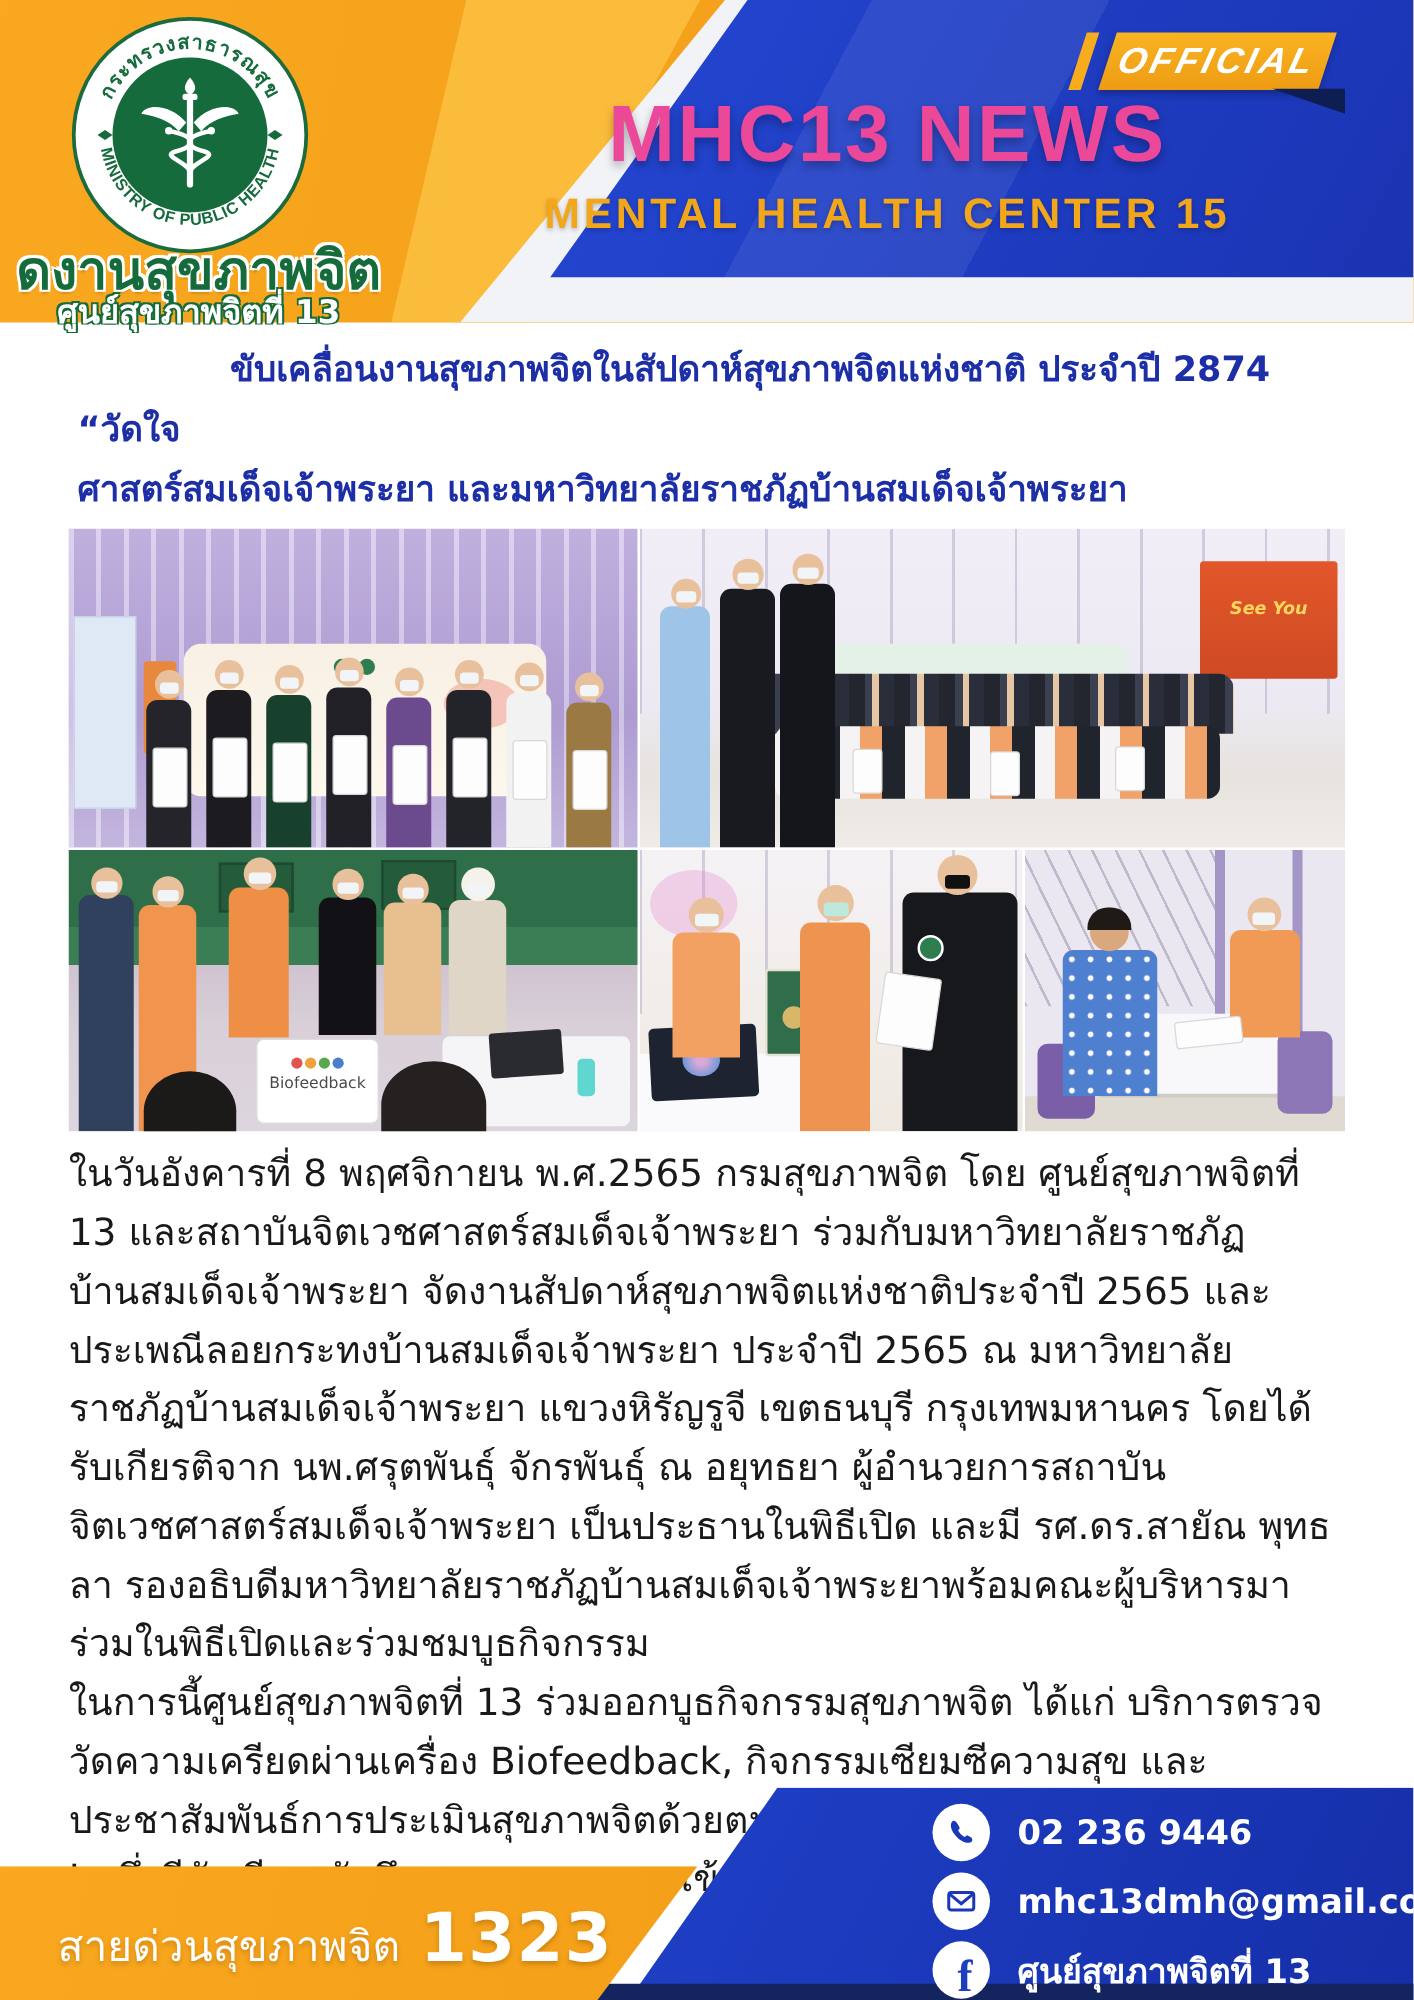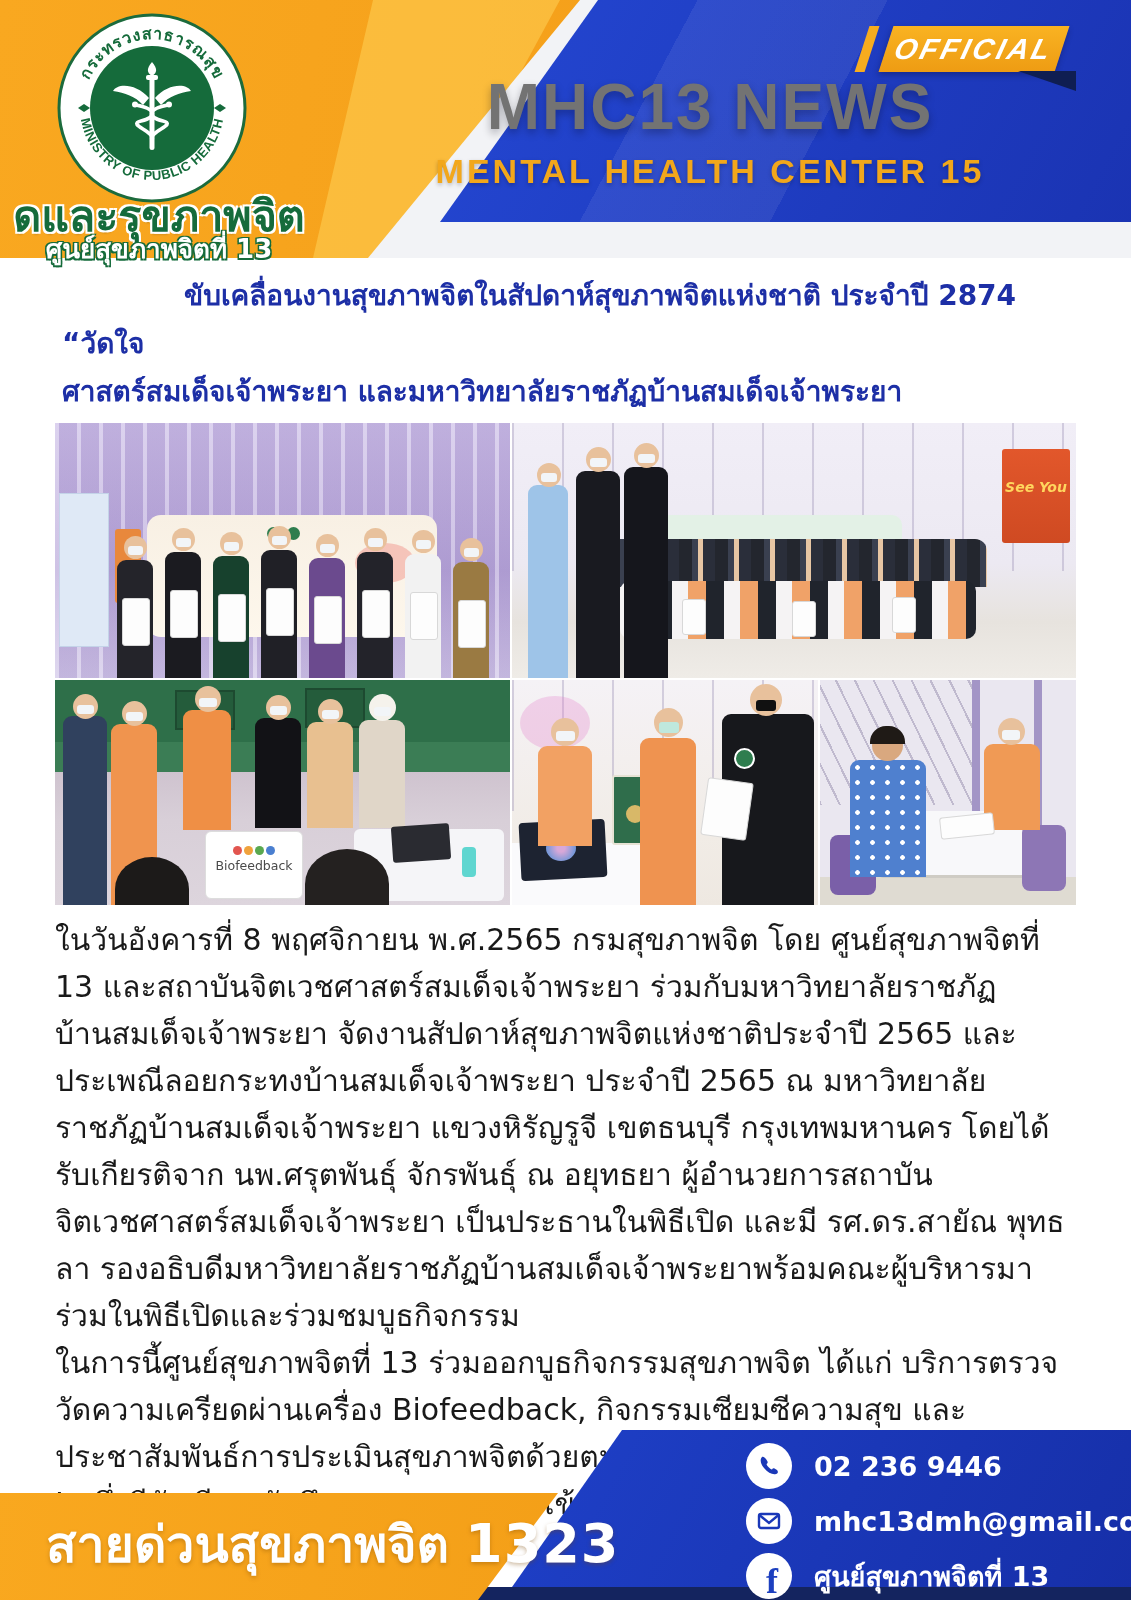--- a/index.html
+++ b/index.html
@@ -13,21 +13,21 @@
   .hdr-gold-light{position:absolute;inset:0;background:rgba(255,213,92,.5);
     clip-path:polygon(373px 0,560px 0,420px 258px,313px 258px);}
   .hdr-wedge{position:absolute;inset:0;background:#f2f3f6;
     clip-path:polygon(580px 0,1131px 0,1131px 258px,368px 258px);}
   .hdr-blue{position:absolute;inset:0;background:linear-gradient(118deg,#3158E8 0%,#2447D2 35%,#1A33B2 100%);
     clip-path:polygon(598px 0,1131px 0,1131px 222px,440px 222px);}
   .hdr-blue-streak{position:absolute;inset:0;background:linear-gradient(118deg,transparent 55%,rgba(255,255,255,.07) 55%,rgba(255,255,255,.07) 70%,transparent 70%);
     clip-path:polygon(598px 0,1131px 0,1131px 222px,440px 222px);}
   .mhc-title{position:absolute;left:420px;top:70px;width:580px;text-align:center;
     font-family:"Liberation Sans",sans-serif;font-weight:700;font-size:64px;letter-spacing:2px;
-    color:#737373;text-shadow:0 4px 8px rgba(0,0,20,.3);}
+    color:#ec4899;text-shadow:0 4px 8px rgba(0,0,20,.3);}
   .mhc-sub{position:absolute;left:420px;top:152px;width:580px;text-align:center;
     font-family:"Liberation Sans",sans-serif;font-weight:700;font-size:34px;letter-spacing:3px;
     color:#F2A71B;text-shadow:0 2px 4px rgba(0,0,20,.25);}
   .badge{position:absolute;left:886px;top:26px;width:176px;height:46px;
     background:linear-gradient(180deg,#F9B322,#EE9C13);transform:skewX(-18deg);
     display:flex;align-items:center;justify-content:center;box-shadow:0 3px 6px rgba(0,0,30,.3);}
   .badge span{transform:skewX(4deg);font-family:"Liberation Sans",sans-serif;font-style:italic;
     font-weight:700;font-size:29px;letter-spacing:3px;color:#fff;}
   .badge-slash{position:absolute;left:862px;top:26px;width:10px;height:46px;
     background:#F7AC1E;transform:skewX(-18deg);}
@@ -54,21 +54,21 @@
   .p1{left:0;top:0;width:455px;height:255px;background:linear-gradient(180deg,#cbbde7 0%,#b7a6d9 58%,#cfc4e7 100%);}
   .p2{left:457px;top:0;width:564px;height:255px;background:linear-gradient(180deg,#f1eef7 0%,#ece9f2 55%,#e7e3de 78%,#efece7 100%);}
   .p3{left:0;top:257px;width:455px;height:225px;background:linear-gradient(180deg,#2e6f49 0px,#2e6f49 62px,#3b7d55 62px,#3b7d55 92px,#cfc3cf 92px,#d8cfd8 140px,#ddd5dd 100%);}
   .p4{left:457px;top:257px;width:306px;height:225px;background:linear-gradient(180deg,#f5f2f6 0%,#f1ece6 70%,#eee8e1 100%);}
   .p5{left:765px;top:257px;width:256px;height:225px;background:#eae7f0;}
   .curtain{position:absolute;inset:0;background:repeating-linear-gradient(90deg,rgba(255,255,255,.32) 0 4px,rgba(90,60,140,.10) 4px 22px);}
   .fig{position:absolute;border-radius:9px 9px 0 0;}
   .head{position:absolute;border-radius:50%;background:#e8c19c;}
   .mask{position:absolute;background:#f2f5f8;border-radius:3px;}
   .card{position:absolute;background:#fdfdfd;border:1px solid #d8d8d8;border-radius:3px;}
-  .sign-seeyou{position:absolute;right:6px;top:26px;width:68px;height:94px;
+  .sign-seeyou{position:absolute;right:6px;top:26px;width:110px;height:94px;
     background:linear-gradient(180deg,#e2572b,#cf4a22);border-radius:3px;
     color:#ffd65e;font-weight:700;font-style:italic;font-size:14px;text-align:center;padding-top:30px;box-sizing:border-box;}
   .sign-bio{position:absolute;left:150px;bottom:6px;width:96px;height:66px;background:#fff;
     border:1px solid #ddd;border-radius:6px;text-align:center;}
   .sign-bio .dots{margin-top:8px;height:18px;}
   .sign-bio .dots i{display:inline-block;width:9px;height:9px;border-radius:50%;margin:0 1px;}
   .sign-bio .txt{font-size:12.5px;color:#4a4a4a;}
   .glass-v{position:absolute;left:0;top:0;right:0;height:58%;
     background:repeating-linear-gradient(90deg,rgba(160,150,185,.4) 0 2px,transparent 2px 50px);}
   .rail{position:absolute;left:0;top:0;width:160px;height:125px;
@@ -83,21 +83,21 @@
   .footer{position:absolute;left:0;top:1430px;width:1131px;height:170px;}
   .ft-blue{position:absolute;inset:0;background:linear-gradient(118deg,#2B52E2 0%,#1E3FC6 45%,#162FA8 100%);
     clip-path:polygon(622px 0,1131px 0,1131px 170px,503px 170px);}
   .ft-blue-streak{position:absolute;inset:0;background:linear-gradient(118deg,transparent 18%,rgba(255,255,255,.08) 18%,rgba(255,255,255,.08) 26%,transparent 26%,transparent 34%,rgba(255,255,255,.05) 34%,rgba(255,255,255,.05) 40%,transparent 40%);
     clip-path:polygon(622px 0,1131px 0,1131px 170px,503px 170px);}
   .ft-navy{position:absolute;left:430px;right:0;bottom:0;height:13px;background:#14245F;}
   .ft-gold{position:absolute;inset:0;background:linear-gradient(100deg,#F9A81F,#EF9711);
     clip-path:polygon(0 63px,558px 63px,478px 170px,0 170px);}
   .hotline{position:absolute;left:46px;bottom:16px;display:flex;align-items:baseline;gap:16px;color:#fff;
     text-shadow:0 2px 4px rgba(120,70,0,.35);}
-  .hotline .lbl{font-size:50px;font-weight:700;}
+  .hotline .lbl{font-size:34px;font-weight:400;}
   .hotline .num{font-size:54px;font-weight:700;letter-spacing:1px;}
   .contact{position:absolute;left:746px;height:46px;display:flex;align-items:center;gap:22px;color:#fff;}
   .c-icon{width:46px;height:46px;border-radius:50%;background:#fff;display:flex;align-items:center;justify-content:center;flex:0 0 46px;}
   .c-label{font-size:27px;font-weight:700;white-space:nowrap;}
   .fb-f{font-family:"Liberation Serif",serif;font-weight:700;font-size:36px;color:#1C3FBF;margin-top:10px;margin-left:6px;}
 </style>
 </head>
 <body>
 
 <div class="page">
@@ -145,21 +145,21 @@
           <path id="arcBot" d="M 24,96 A 72,72 0 0 0 168,96"></path>
         </defs>
         <text font-family="DejaVu Sans" font-size="16" font-weight="bold" fill="#156B3B" letter-spacing="1">
           <textPath href="#arcTop" startOffset="50%" text-anchor="middle">กระทรวงสาธารณสุข</textPath>
         </text>
         <text font-family="Liberation Sans" font-size="13" font-weight="bold" fill="#156B3B" letter-spacing="0.5">
           <textPath href="#arcBot" startOffset="50%" text-anchor="middle">MINISTRY OF PUBLIC HEALTH</textPath>
         </text>
       </svg>
     </div>
-    <div class="org-name">ดและรุขภาพจิต</div>
+    <div class="org-name">ดงานสุขภาพจิต</div>
     <div class="org-unit">ศูนย์สุขภาพจิตที่ 13</div>
   </div>
 
   <div class="headline">
     <div class="l0">ขับเคลื่อนงานสุขภาพจิตในสัปดาห์สุขภาพจิตแห่งชาติ ประจำปี 2874 “วัดใจ</div>
     <div>ศาสตร์สมเด็จเจ้าพระยา และมหาวิทยาลัยราชภัฏบ้านสมเด็จเจ้าพระยา</div>
   </div>
 
   <div class="collage">
 

